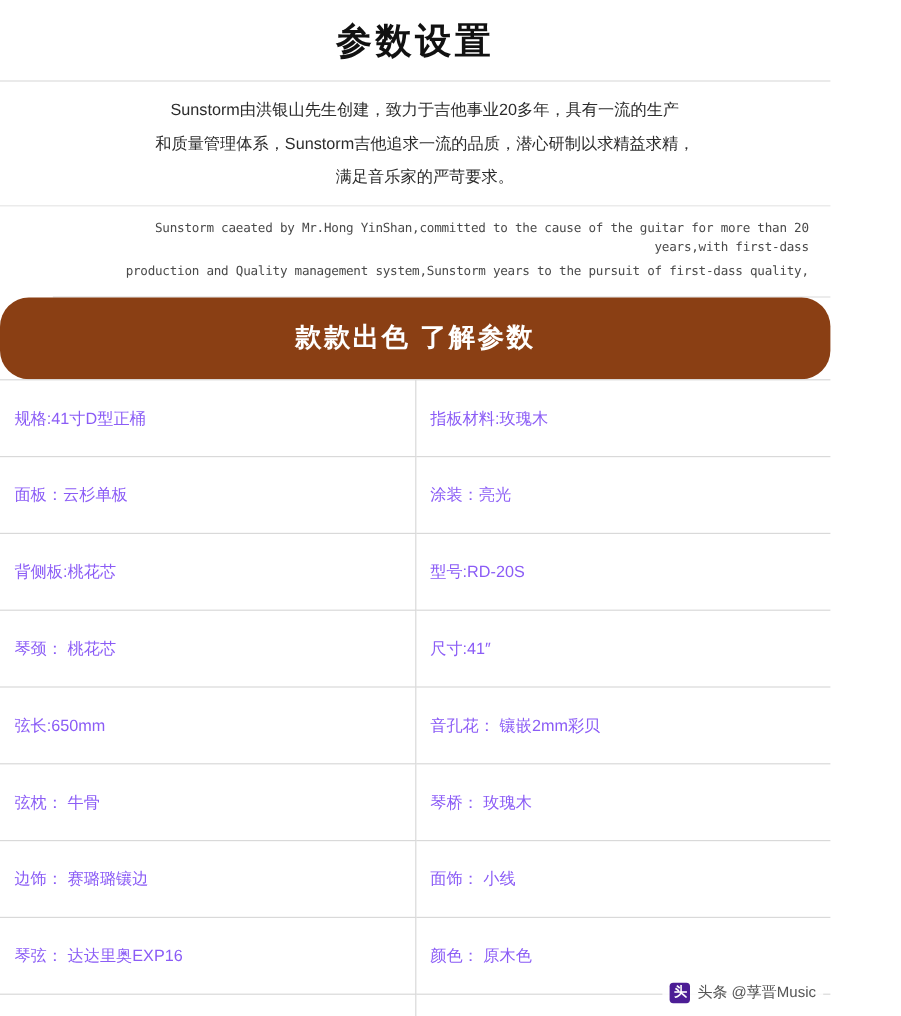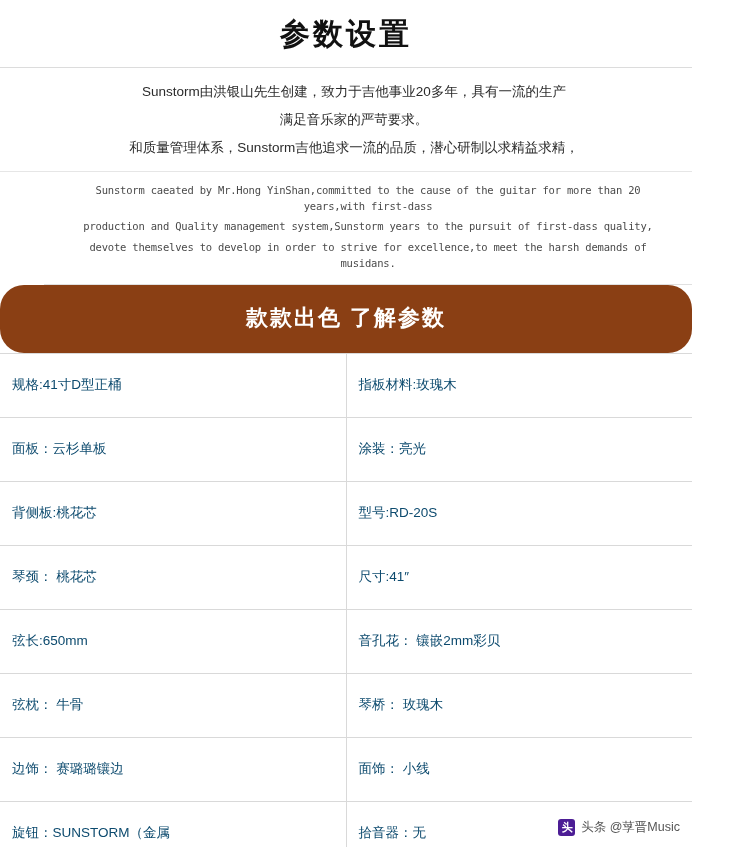--- a/index.html
+++ b/index.html
@@ -41,21 +41,21 @@
   }
   .intro-cn p {
     margin: 0 0 7px 0;
     font-size: 13.5px;
     line-height: 1.55;
     color: #2b2b2b;
   }
   .intro-cn p:last-child { margin-bottom: 0; }
   .intro-en {
     padding: 11px 18px 12px 18px;
-    text-align: center;
+    text-align: right;
     border-bottom: 1px solid #e0e0e0;
     margin-left: 44px;
   }
   .intro-en p {
     margin: 0 0 5px 0;
     font-size: 10.5px;
     line-height: 1.5;
     color: #4a4a4a;
     font-family: "DejaVu Sans Mono", monospace;
     letter-spacing: -0.2px;
@@ -74,21 +74,21 @@
   .spec-table {
     width: 100%;
     border-collapse: collapse;
     table-layout: fixed;
   }
   .spec-table td {
     border: 1px solid #d9d9d9;
     height: 64px;
     padding: 0 12px;
     font-size: 13.5px;
-    color: #0c4a6e;
+    color: #8b5cf6;
     vertical-align: middle;
     box-sizing: border-box;
   }
   .spec-table td.left { width: 50%; border-left: none; }
   .spec-table td.right { width: 50%; border-right: none; }
   .watermark {
     position: absolute;
     right: 6px;
     bottom: 8px;
     display: flex;
@@ -119,28 +119,27 @@
 <body>
 
 <div class="page">
 
   <div class="title-bar">
     <h1>参数设置</h1>
   </div>
 
   <div class="intro-cn">
     <p>Sunstorm由洪银山先生创建，致力于吉他事业20多年，具有一流的生产</p>
+    <p>和质量管理体系，Sunstorm吉他追求一流的品质，潜心研制以求精益求精，</p>
     <p>满足音乐家的严苛要求。</p>
-    <p>和质量管理体系，Sunstorm吉他追求一流的品质，潜心研制以求精益求精，</p>
   </div>
 
   <div class="intro-en">
     <p>Sunstorm caeated by Mr.Hong YinShan,committed to the cause of the guitar for more than 20 years,with first-dass</p>
     <p>production and Quality management system,Sunstorm years to the pursuit of first-dass quality,</p>
-    <p>devote themselves to develop in order to strive for excellence,to meet the harsh demands of musidans.</p>
   </div>
 
   <div class="banner" style="background: rgb(138, 63, 20);">款款出色  了解参数</div>
 
   <table class="spec-table">
     <tbody>
       <tr>
         <td class="left">规格:41寸D型正桶</td>
         <td class="right">指板材料:玫瑰木</td>
       </tr>
@@ -162,20 +161,24 @@
       </tr>
       <tr>
         <td class="left">弦枕： 牛骨</td>
         <td class="right">琴桥： 玫瑰木</td>
       </tr>
       <tr>
         <td class="left">边饰： 赛璐璐镶边</td>
         <td class="right">面饰： 小线</td>
       </tr>
       <tr>
+        <td class="left">琴弦： 达达里奥EXP16</td>
+        <td class="right">颜色： 原木色</td>
+      </tr>
+      <tr>
         <td class="left">旋钮：SUNSTORM（金属</td>
         <td class="right">拾音器：无</td>
       </tr>
     </tbody>
   </table>
 
   <div class="watermark">
     <span class="wm-logo">头条</span>
     <span class="wm-text">头条 @莩晋Music</span>
   </div>

